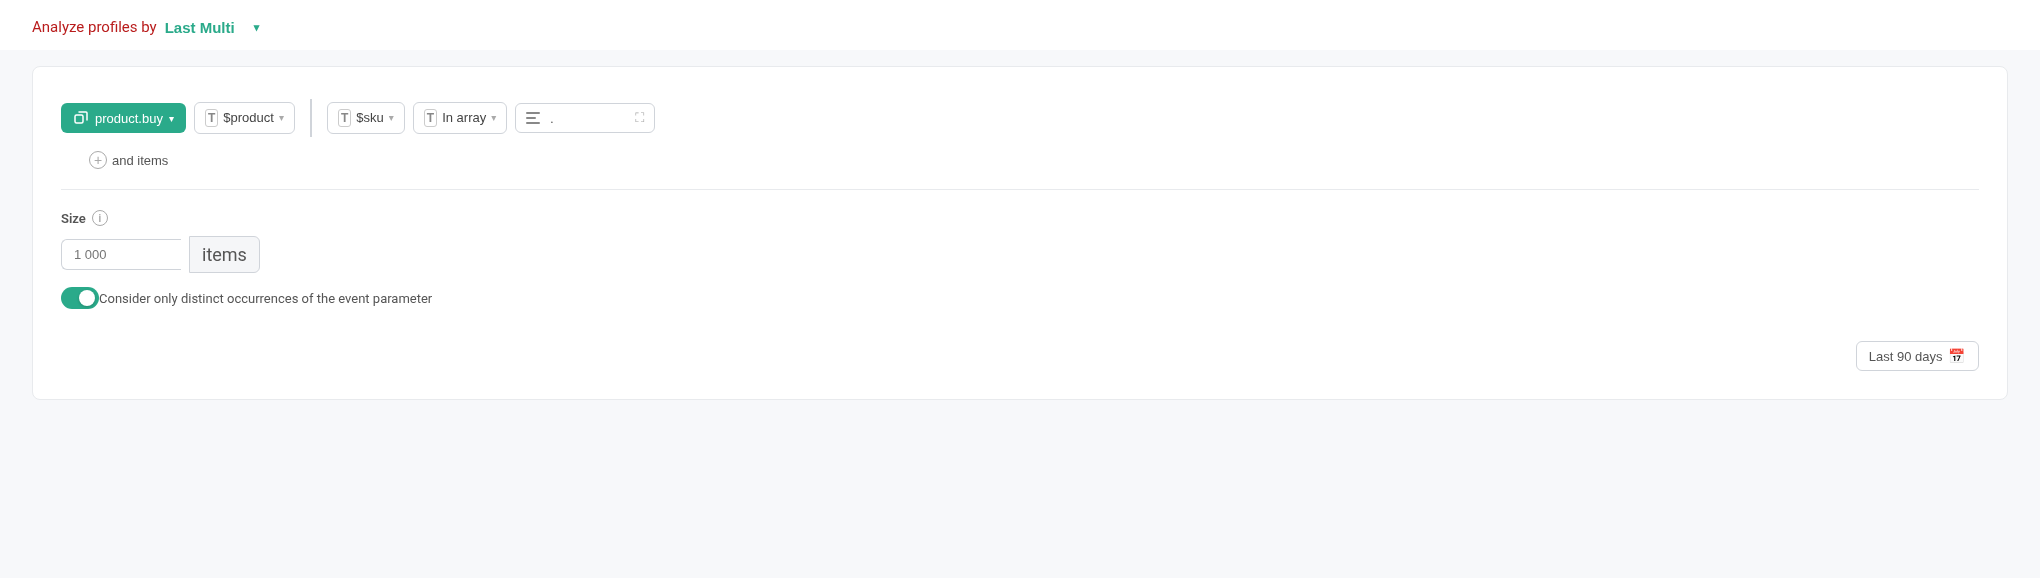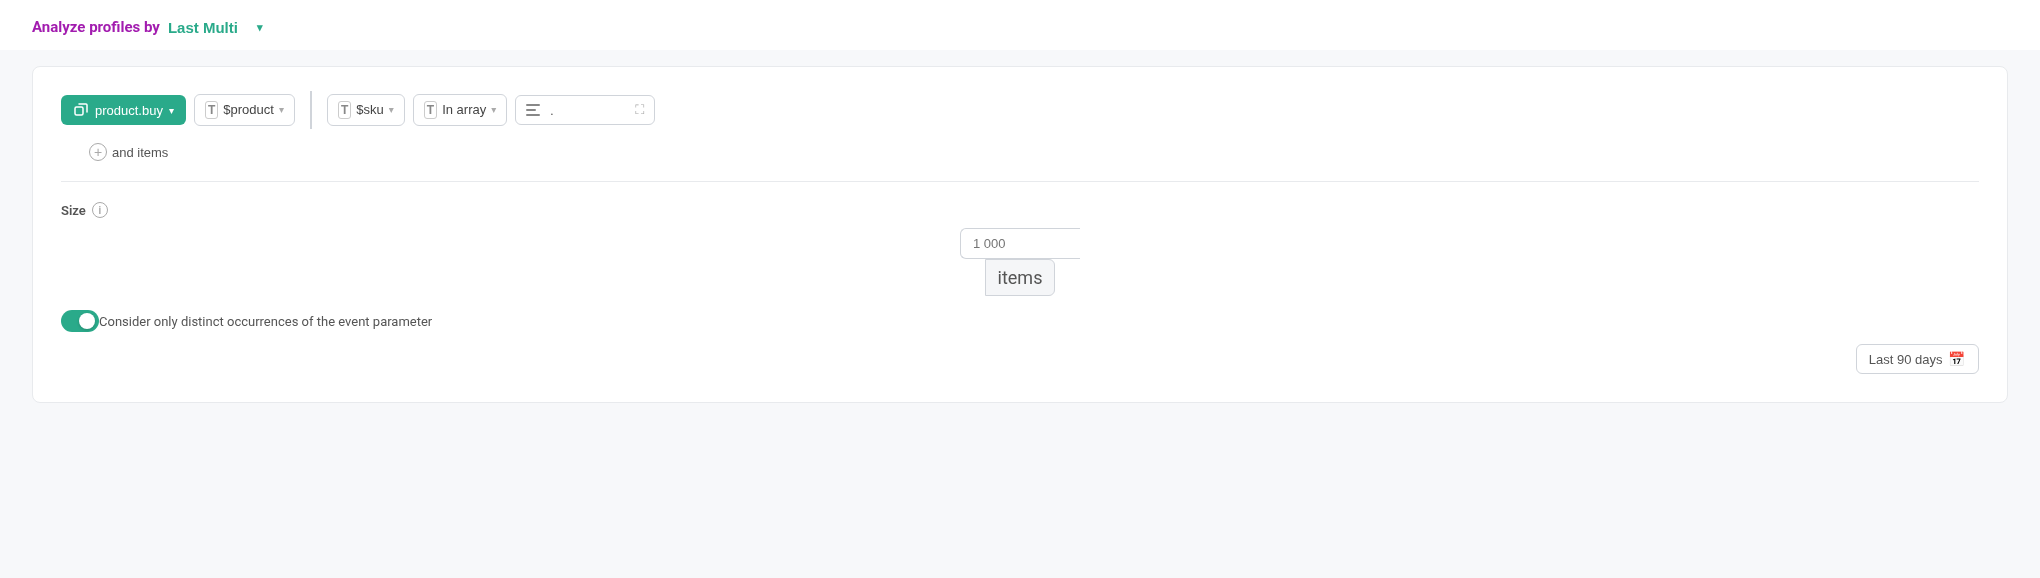--- a/index.html
+++ b/index.html
@@ -11,22 +11,22 @@
     }
     .page-header {
       padding: 18px 32px 14px 32px;
       background: #fff;
       display: flex;
       align-items: center;
       gap: 8px;
     }
     .header-title {
       font-size: 15px;
-      font-weight: 700;
-      color: #a21caf;
+      font-weight: 400;
+      color: #b91c1c;
     }
     .header-dropdown {
       display: flex;
       align-items: center;
       gap: 19px;
       color: #2aaa8a;
       font-size: 15px;
       font-weight: 600;
       cursor: pointer;
       border: none;
@@ -34,21 +34,21 @@
     }
     .chevron-down {
       font-size: 11px;
       color: #2aaa8a;
     }
     .main-card {
       margin: 16px 32px;
       background: #fff;
       border-radius: 8px;
       border: 1px solid #e8eaed;
-      padding: 24px 28px 28px 28px;
+      padding: 32px 28px 28px 28px;
     }
     .filter-row {
       display: flex;
       align-items: center;
       gap: 8px;
       flex-wrap: wrap;
     }
     .filter-btn-primary {
       display: flex;
       align-items: center;
@@ -178,22 +178,21 @@
       align-items: center;
       justify-content: center;
       color: #aaa;
       font-size: 10px;
       font-weight: 700;
       cursor: pointer;
     }
     .size-input-row {
       display: flex;
       align-items: center;
-      gap: 0;
-      flex-direction: column;
+      gap: 8px;
     }
     .size-input {
       border: 1.5px solid #d0d4da;
       border-right: none;
       border-radius: 6px 0 0 6px;
       padding: 7px 12px;
       font-size: 13px;
       color: #aaa;
       width: 120px;
       outline: none;
@@ -246,21 +245,21 @@
       padding: 6px 12px;
       font-size: 13px;
       color: #555;
       cursor: pointer;
       margin-left: auto;
     }
     .footer-row {
       display: flex;
       align-items: center;
       justify-content: flex-end;
-      margin-top: 12px;
+      margin-top: 32px;
     }
   </style>
 </head>
 <body>
 
 <div class="page-header">
   <span class="header-title">Analyze profiles by</span>
   <button class="header-dropdown">
     <span>Last Multi</span>
     <span class="chevron-down">▾</span>

